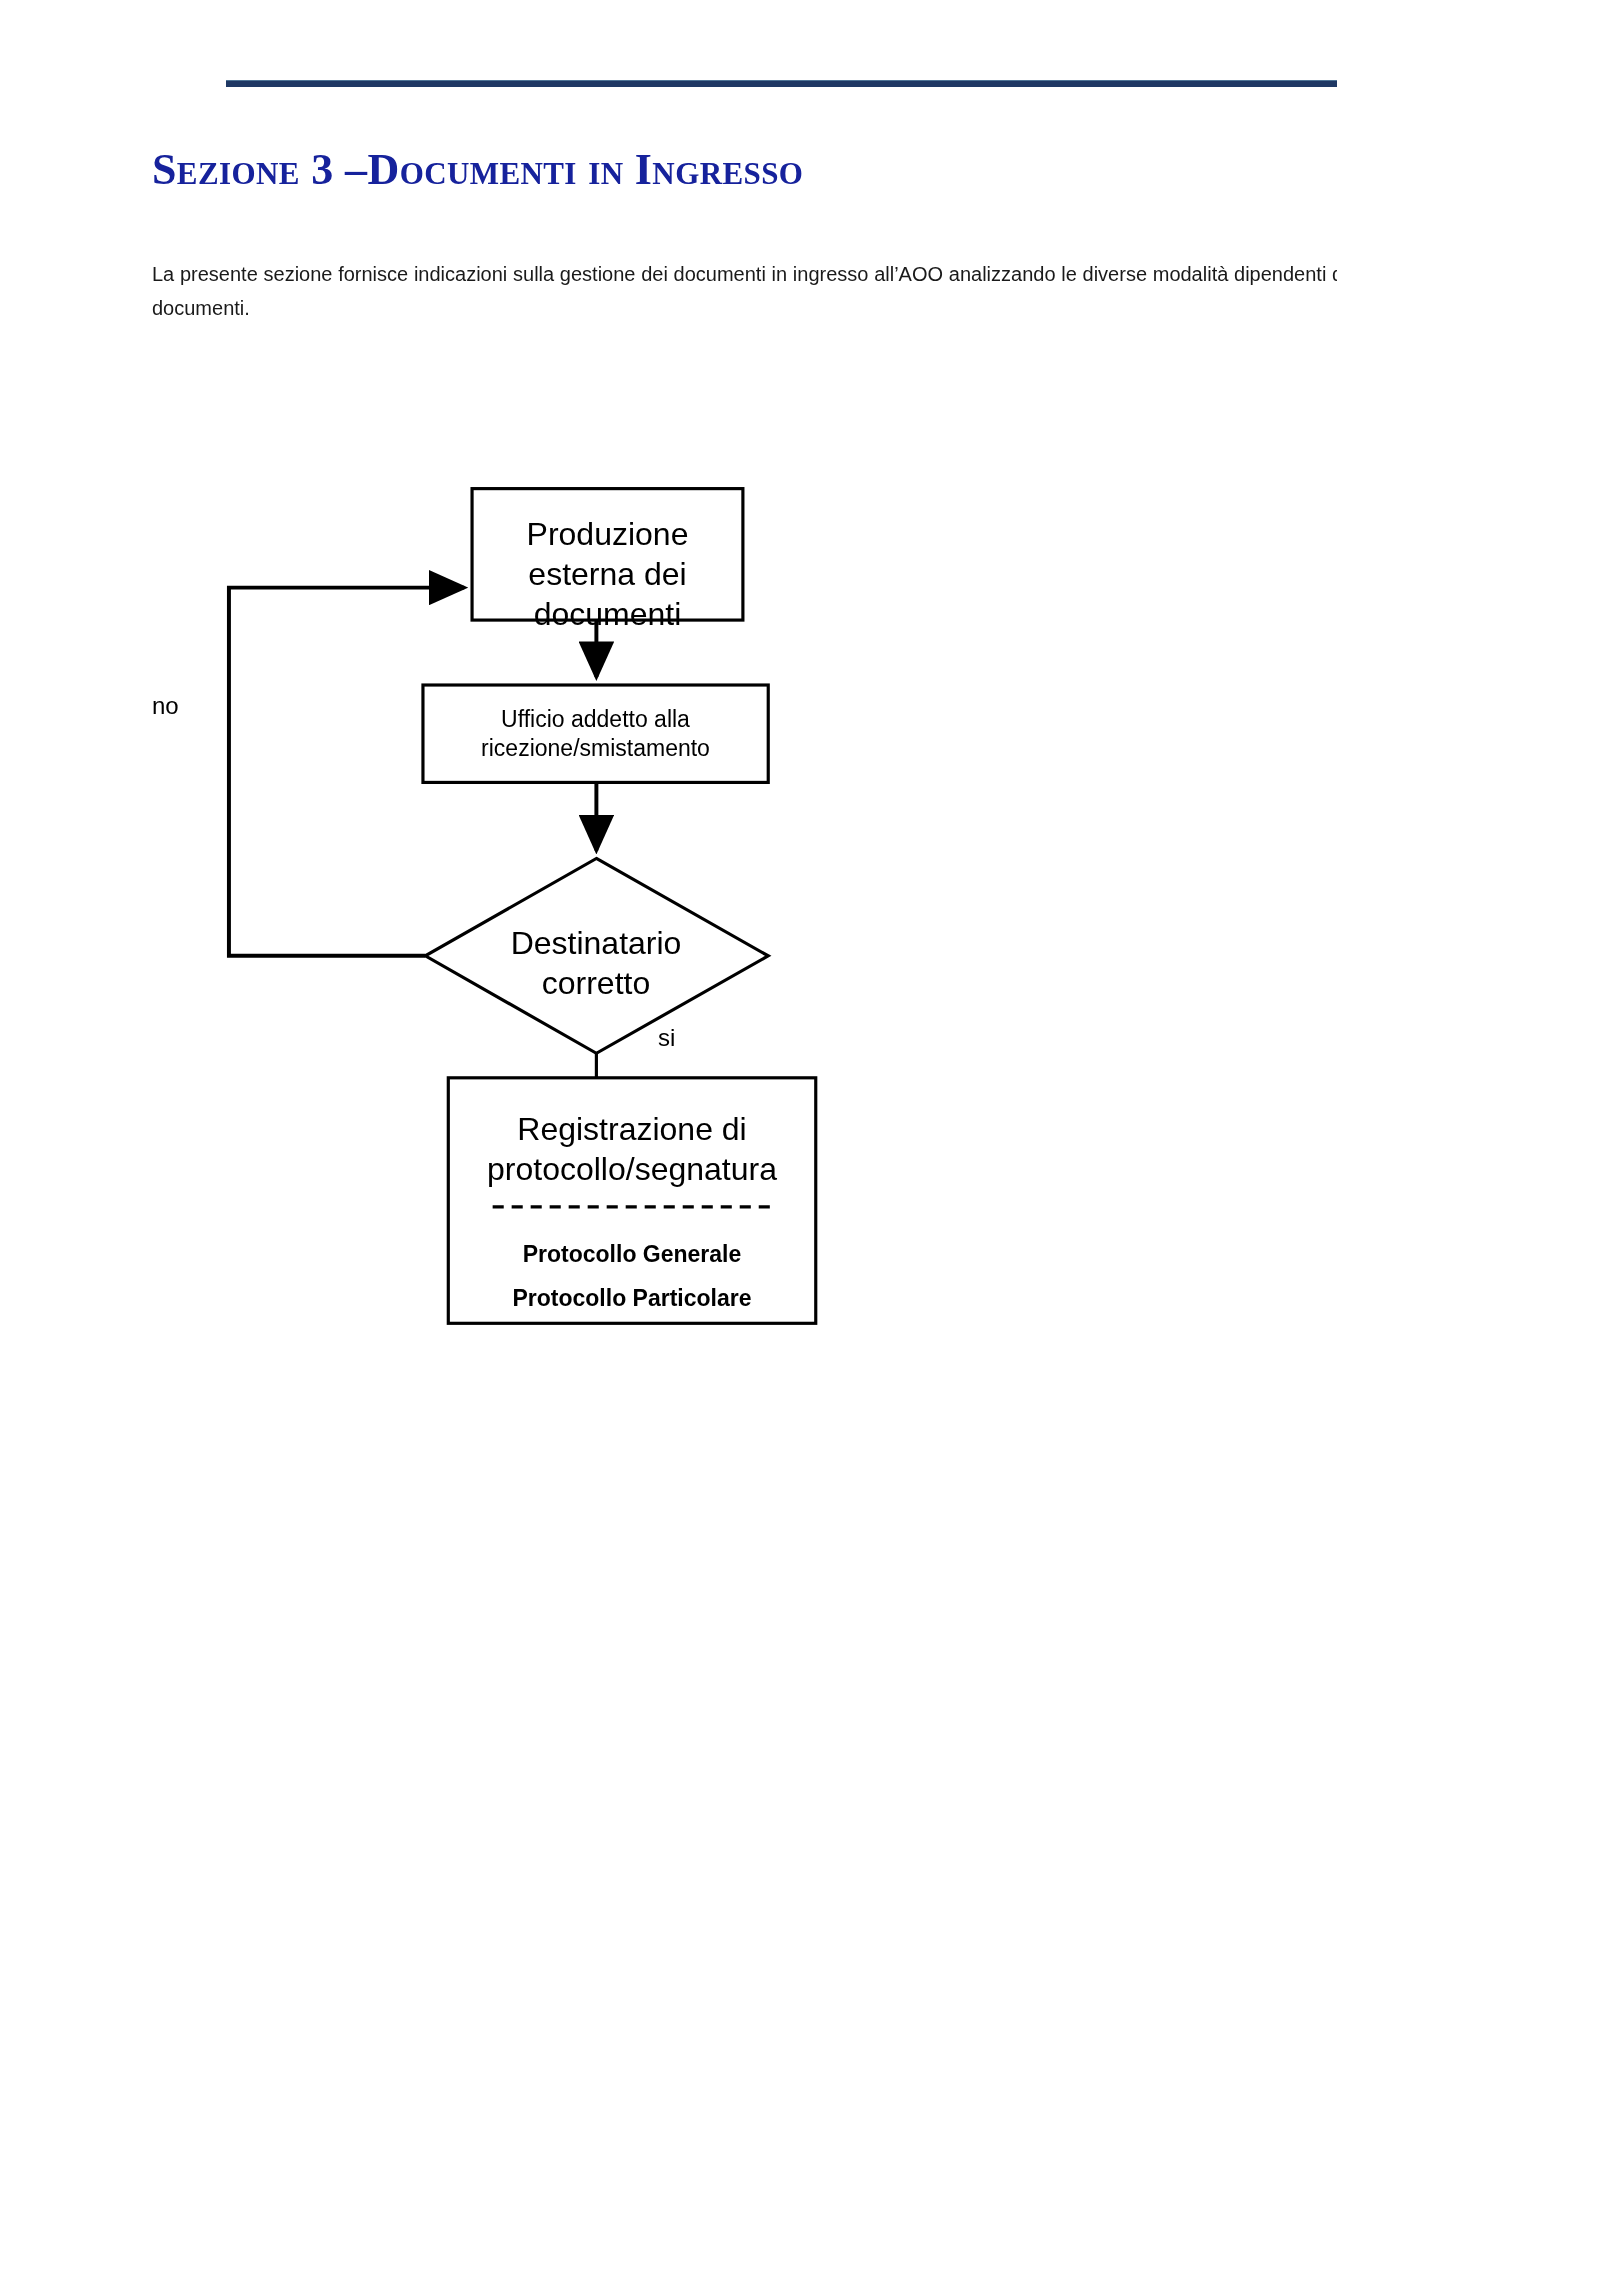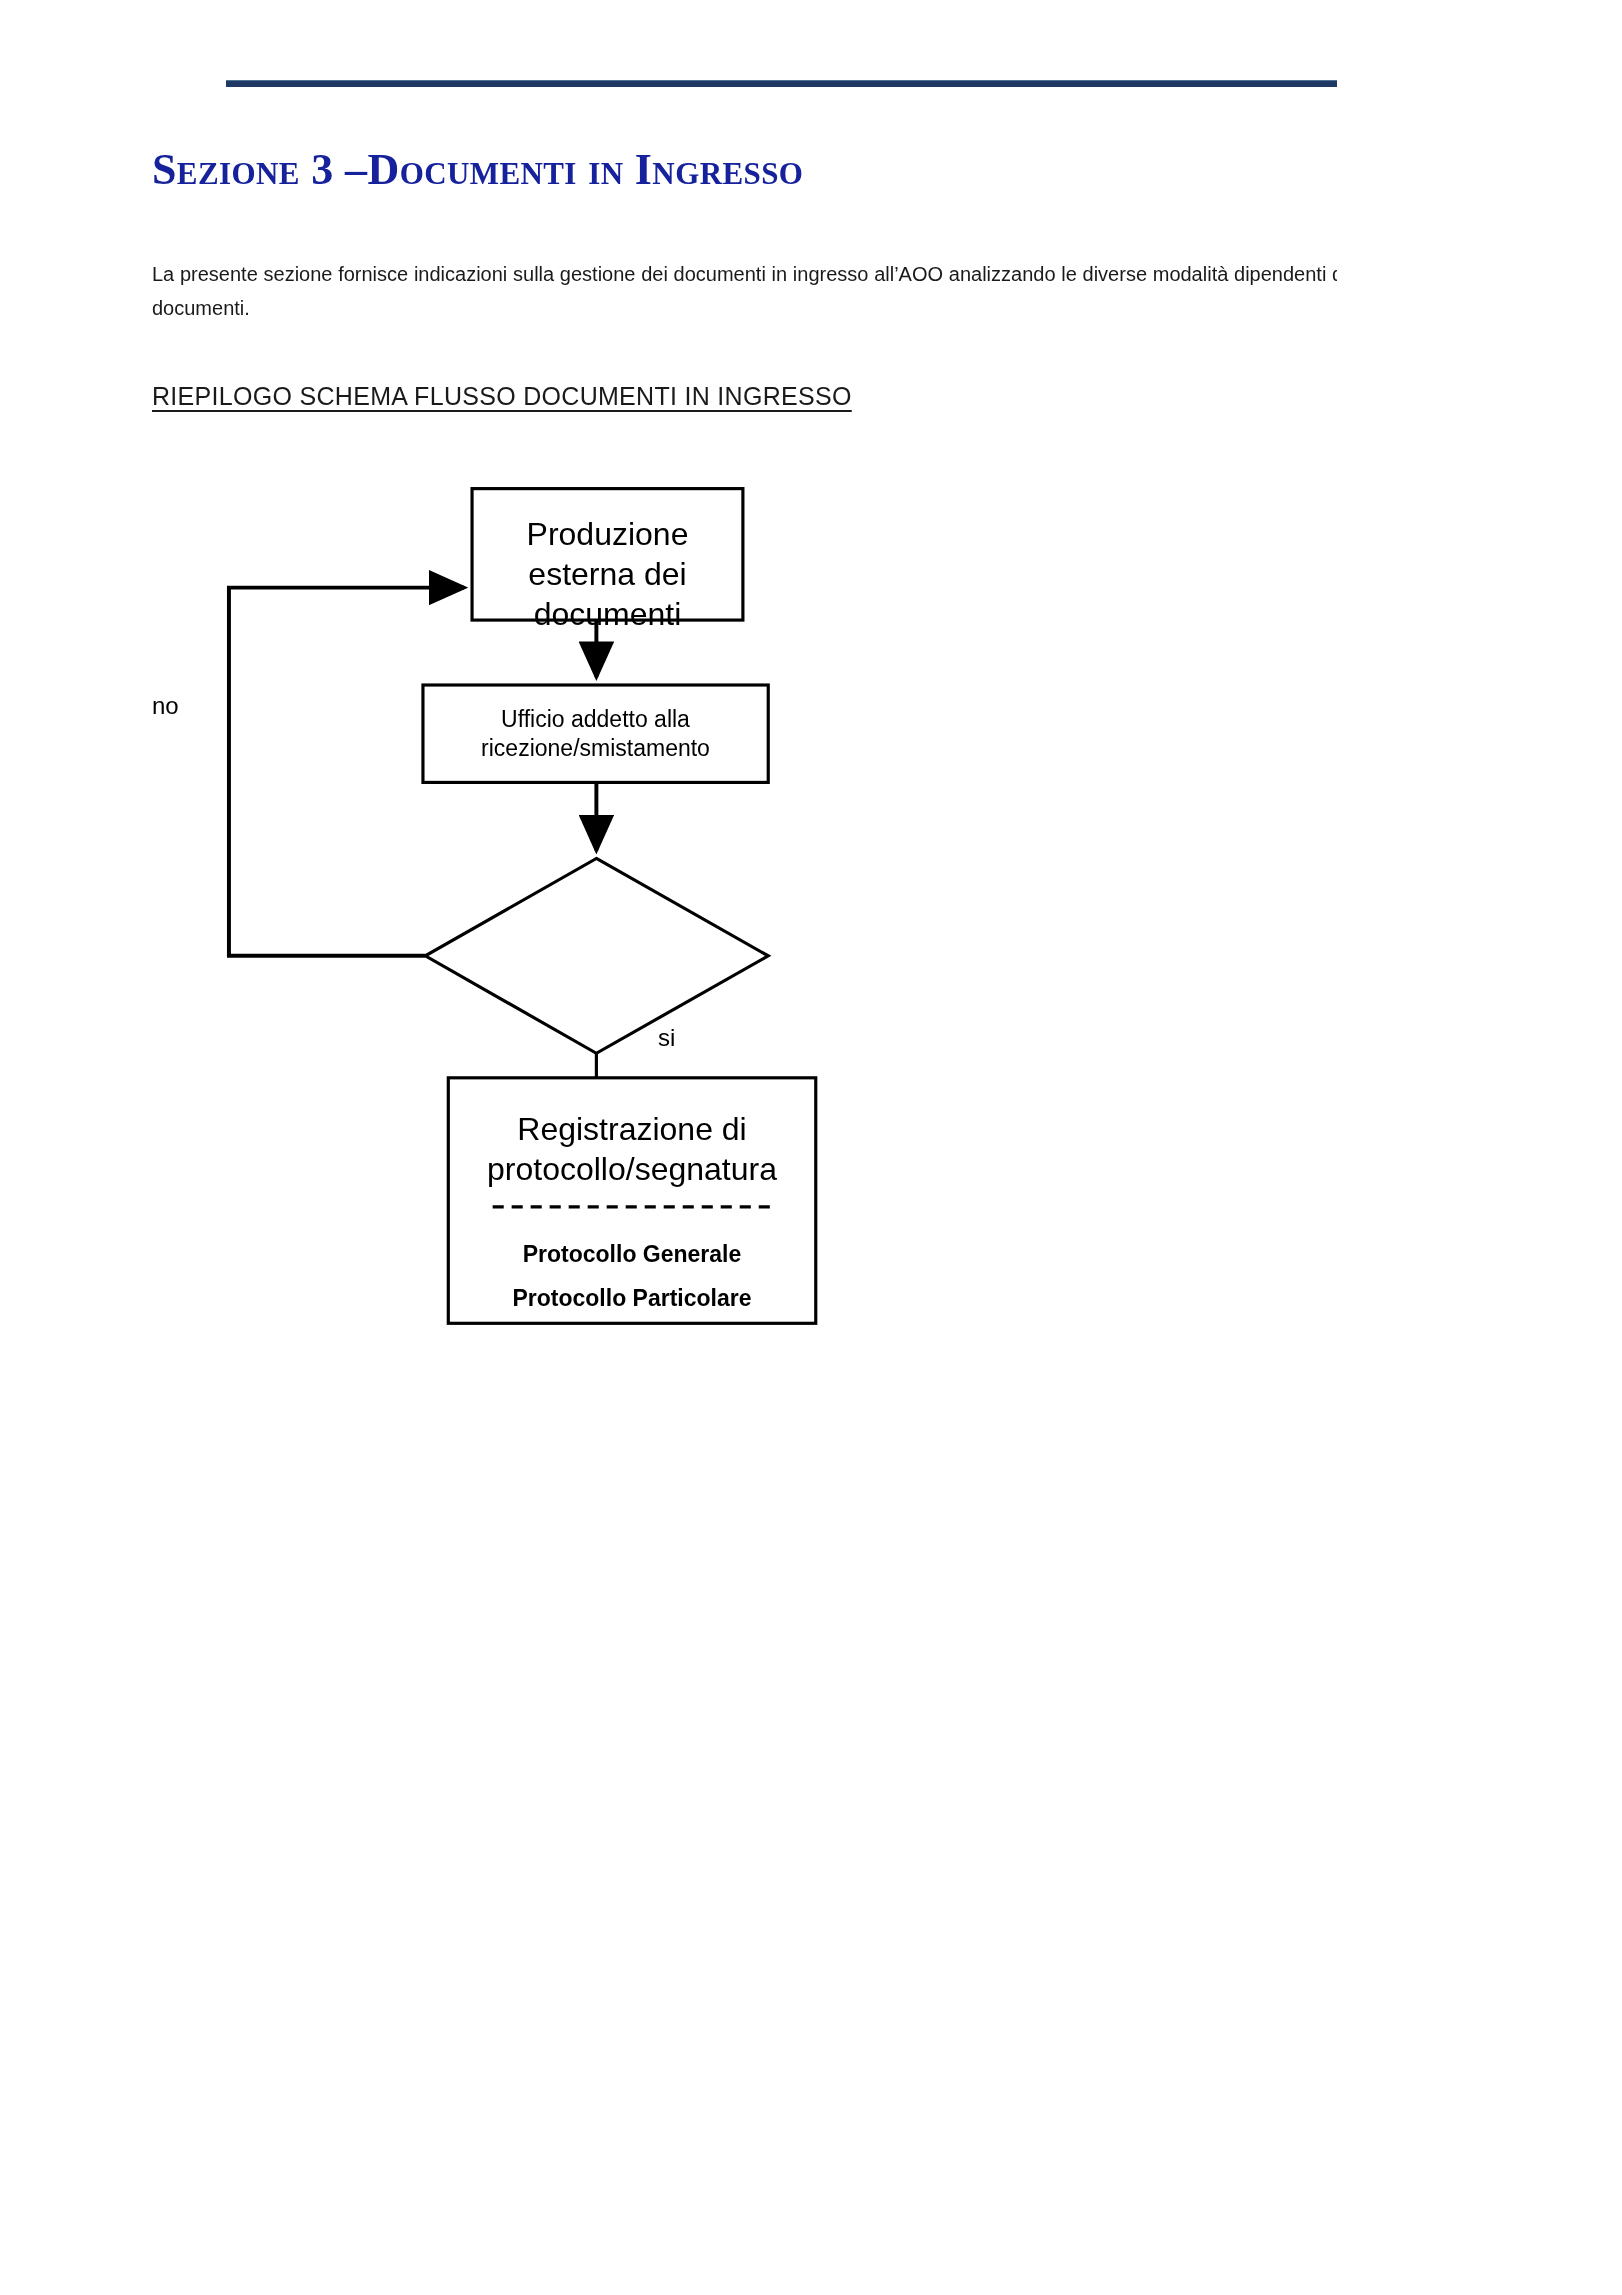--- a/index.html
+++ b/index.html
@@ -112,21 +112,20 @@
 <body>
 
 <div id="page">
 
   <div id="header-rule"></div>
 
   <h1 id="section-title">Sezione 3 –Documenti in Ingresso</h1>
 
   <p id="intro-paragraph">La presente sezione fornisce indicazioni sulla gestione dei documenti in ingresso all’AOO analizzando le diverse modalità dipendenti dalle diverse tipologie di documenti.</p>
 
-  <div id="flow-subheading">RIEPILOGO SCHEMA FLUSSO DOCUMENTI IN INGRESSO</div>
 
   <div id="flowchart">
     <svg width="1622" height="2295" viewBox="0 0 2048 2898" xmlns="http://www.w3.org/2000/svg">
       <defs>
         <marker id="arrowhead" markerWidth="10" markerHeight="9" refX="9" refY="4.5" orient="auto" markerUnits="strokeWidth">
           <polygon points="0,0 10,4.5 0,9" fill="#000000"></polygon>
         </marker>
       </defs>
 
       <rect x="596" y="617" width="342" height="166" fill="#ffffff" stroke="#000000" stroke-width="4"></rect>
@@ -152,20 +151,24 @@
       <div>Produzione</div>
       <div>esterna dei</div>
       <div>documenti</div>
     </div>
 
     <div class="node-text" style="left:423px; top:705px; width:345px;">
       <div>Ufficio addetto alla</div>
       <div>ricezione/smistamento</div>
     </div>
 
+    <div class="node-text big" style="left:451px; top:923px; width:290px;">
+      <div>Destinatario</div>
+      <div>corretto</div>
+    </div>
 
     <div class="node-text big" style="left:448px; top:1109px; width:368px;">
       <div>Registrazione di</div>
       <div>protocollo/segnatura</div>
     </div>
 
     <div class="node-text" style="left:448px; top:1233px; width:368px; line-height:1.9;font-weight:bold;">
       <div>Protocollo Generale</div>
       <div>Protocollo Particolare</div>
     </div>

